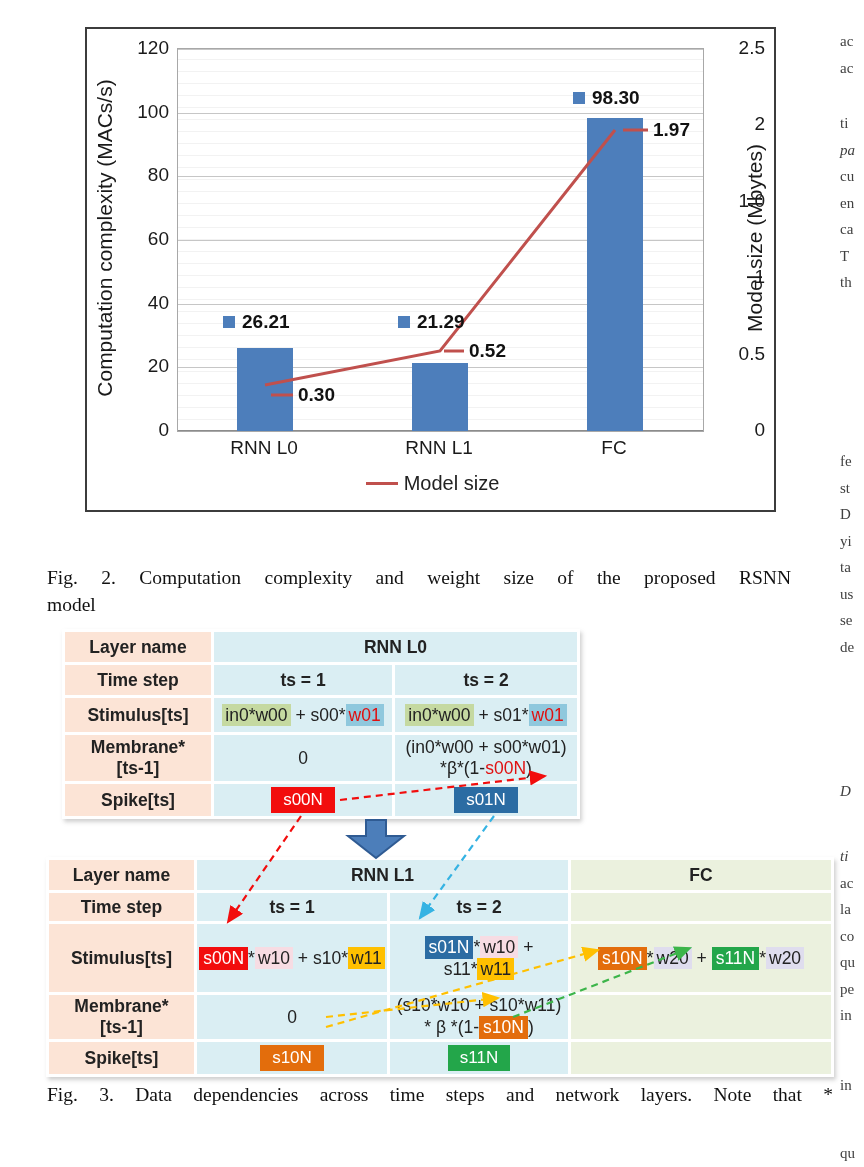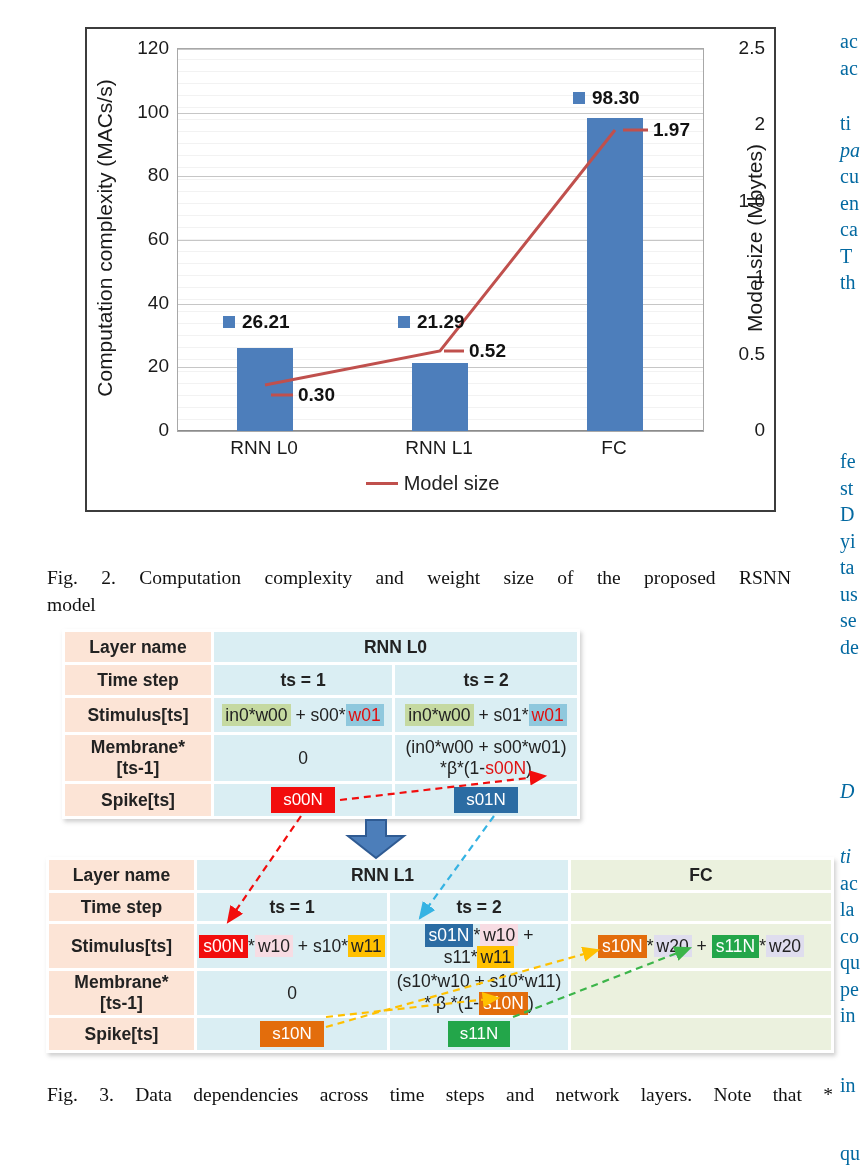--- a/index.html
+++ b/index.html
@@ -25,21 +25,21 @@
           align-items:center;gap:38px;font-size:20px;color:#222;}
   .legitem{display:flex;align-items:center;gap:6px;}
   .legswatch{width:30px;height:16px;background:#4d7ebb;}
   .legline{width:32px;height:3px;background:#c0504d;}
 
   
   .caption{position:absolute;font-family:"Liberation Serif",serif;font-size:19.5px;
            line-height:27px;color:#111;}
   .jline{text-align:justify;text-align-last:justify;}
   .fragcol{position:absolute;left:840px;font-family:"Liberation Serif",serif;
-           font-size:20px;line-height:26.5px;color:#0369a1;white-space:nowrap;}
+           font-size:15px;line-height:26.5px;color:#404040;white-space:nowrap;}
   .ital{font-style:italic;}
 
   
   table.dep{border-collapse:separate;border-spacing:3px;table-layout:fixed;
             box-shadow:2px 3px 4px rgba(120,120,120,0.35);}
   table.dep td{padding:0 4px;text-align:center;vertical-align:middle;
                font-size:17.5px;color:#222;overflow:hidden;}
   td.lab{background:#fce4d6;font-weight:bold;color:#333;font-size:18px;}
   td.blu{background:#daeef3;}
   td.grn{background:#ebf1de;}
@@ -207,21 +207,21 @@
       </tr>
       <tr style="height:28px">
         <td class="lab">Time step</td>
         <td class="blu hdr">ts = 1</td>
         <td class="blu hdr">ts = 2</td>
         <td class="grn"></td>
       </tr>
       <tr style="height:34px">
         <td class="lab">Stimulus[ts]</td>
         <td class="blu" style="padding:0 1px"><span class="spk-inline" style="background:#f20d0d">s00N</span><span>*</span><span class="hl-pink">w10</span><span> + s10*</span><span class="hl-gold">w11</span></td>
-        <td class="blu" style="padding:0 1px"><span class="spk-inline" style="background:#2b6ca3">s01N</span><span>*</span><span class="hl-pink">w10</span><span> + s11*</span><span class="hl-gold">w11</span></td>
+        <td class="blu" style="padding:12px 1px"><span class="spk-inline" style="background:#2b6ca3">s01N</span><span>*</span><span class="hl-pink">w10</span><span> + s11*</span><span class="hl-gold">w11</span></td>
         <td class="grn" style="padding:0 1px"><span class="spk-inline">s10N</span><span>*</span><span class="hl-lav">w20</span><span> + </span><span class="spk-inline" style="background:#23a64a">s11N</span><span>*</span><span class="hl-lav">w20</span></td>
       </tr>
       <tr style="height:44px">
         <td class="lab two-line">
           <div>Membrane*</div>
           <div>[ts-1]</div>
         </td>
         <td class="blu">0</td>
         <td class="blu two-line">
           <div>(s10*w10 + s10*w11)</div>

